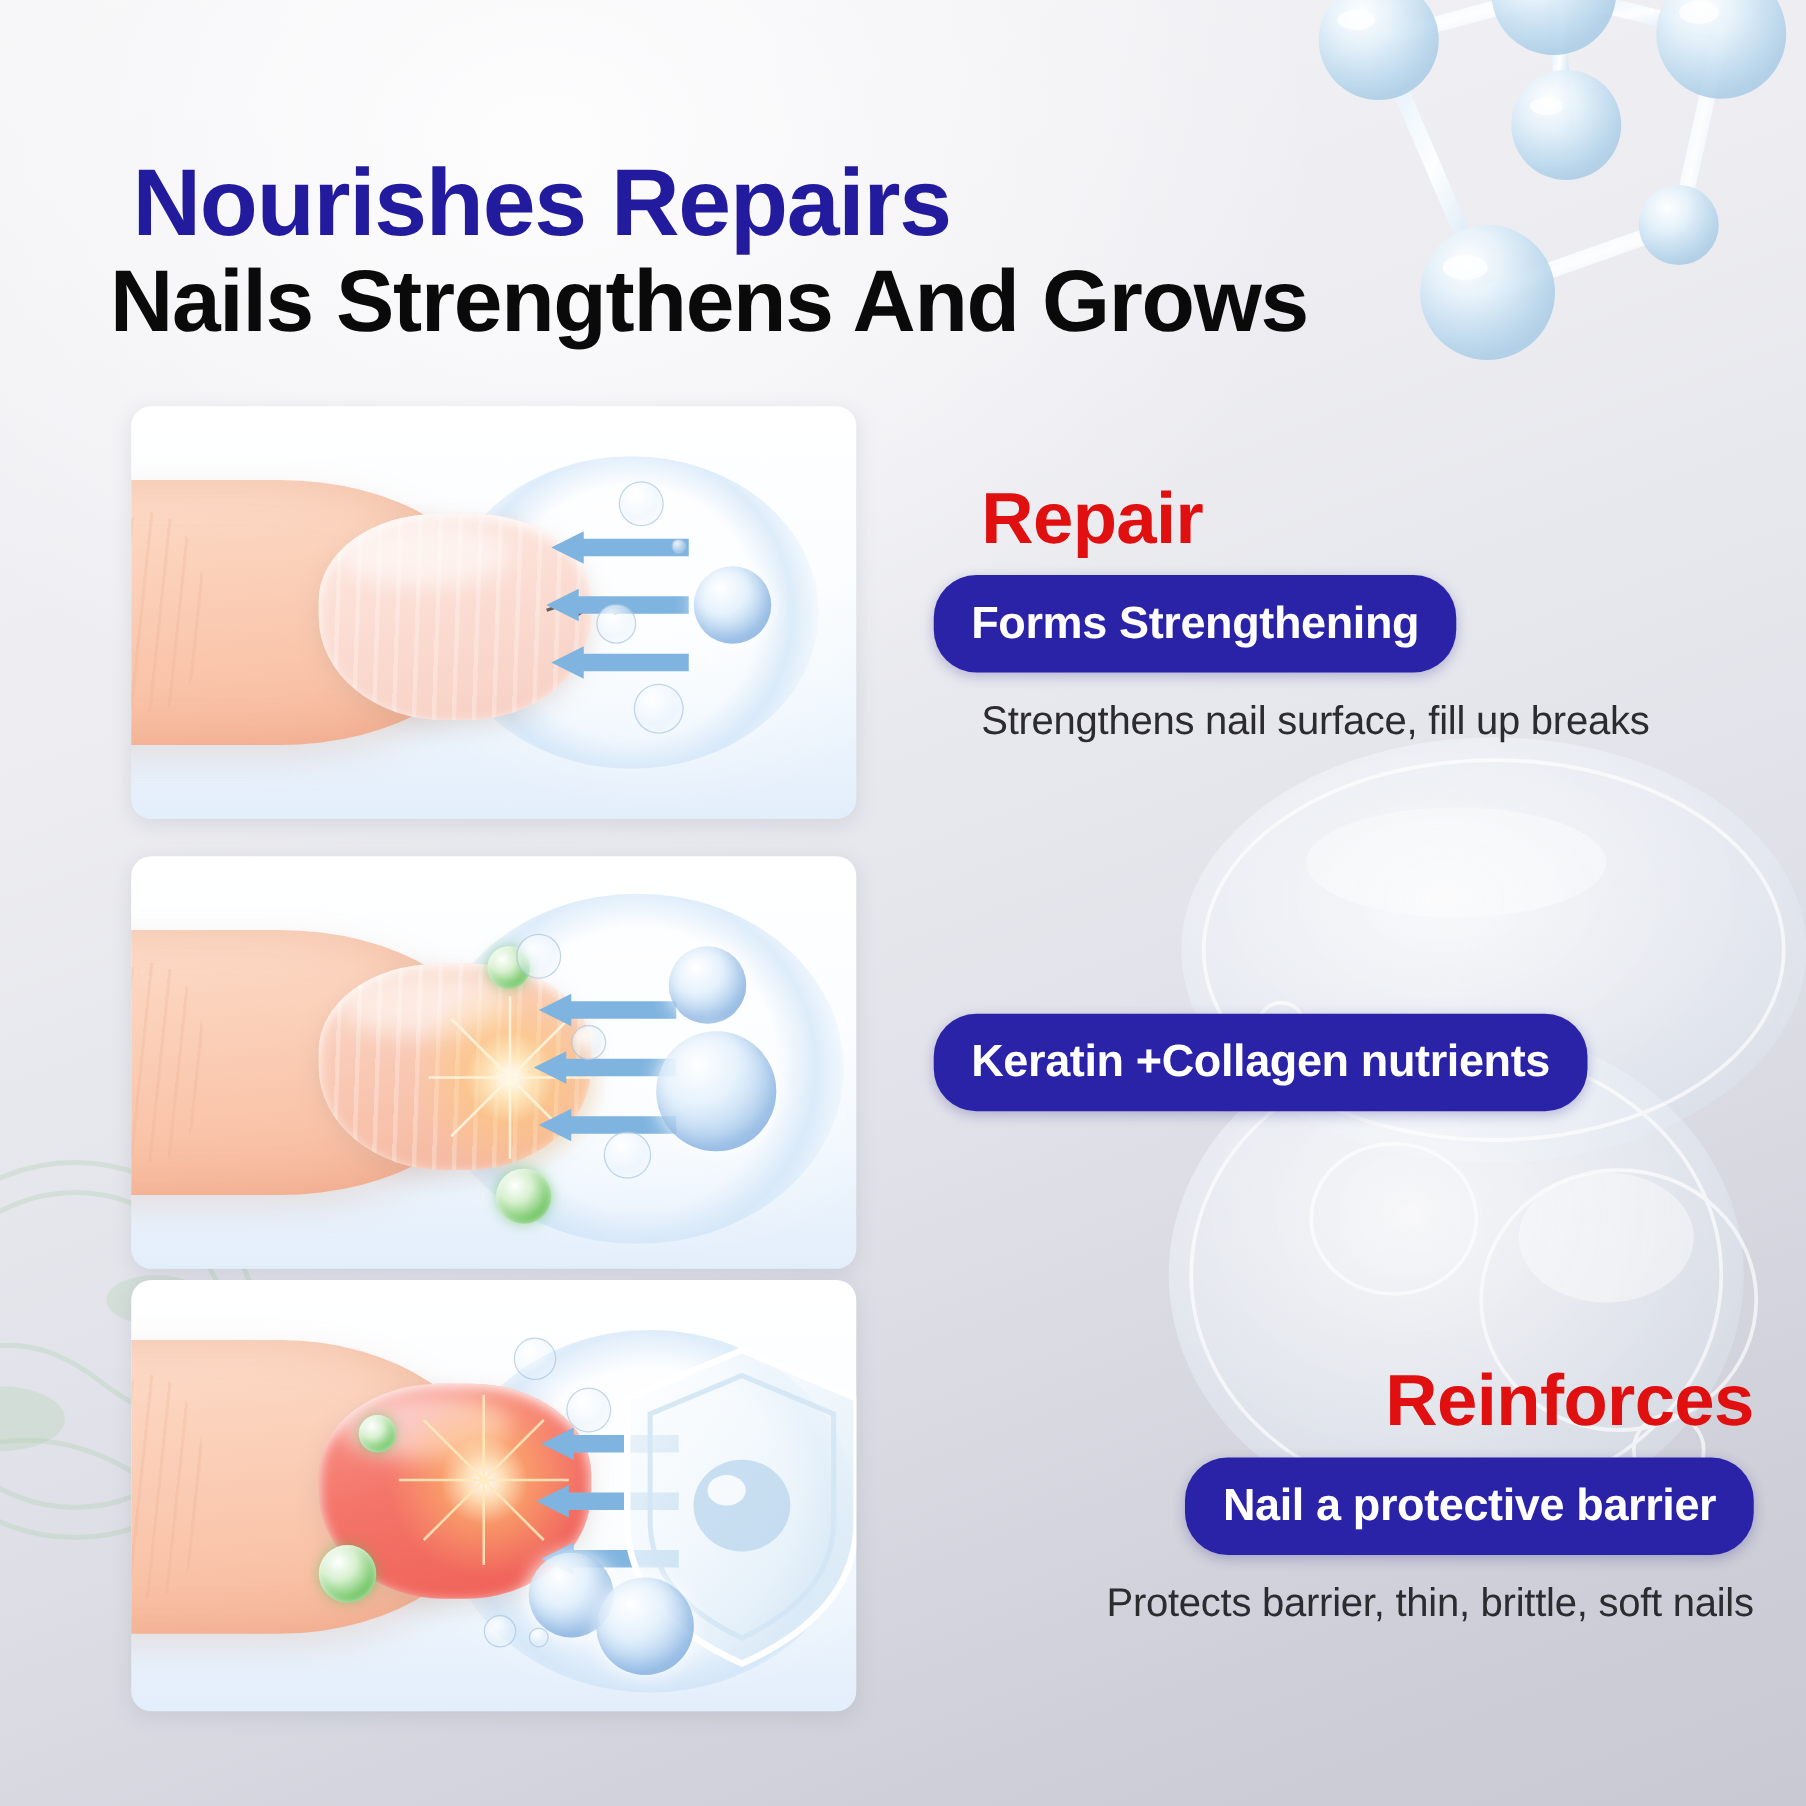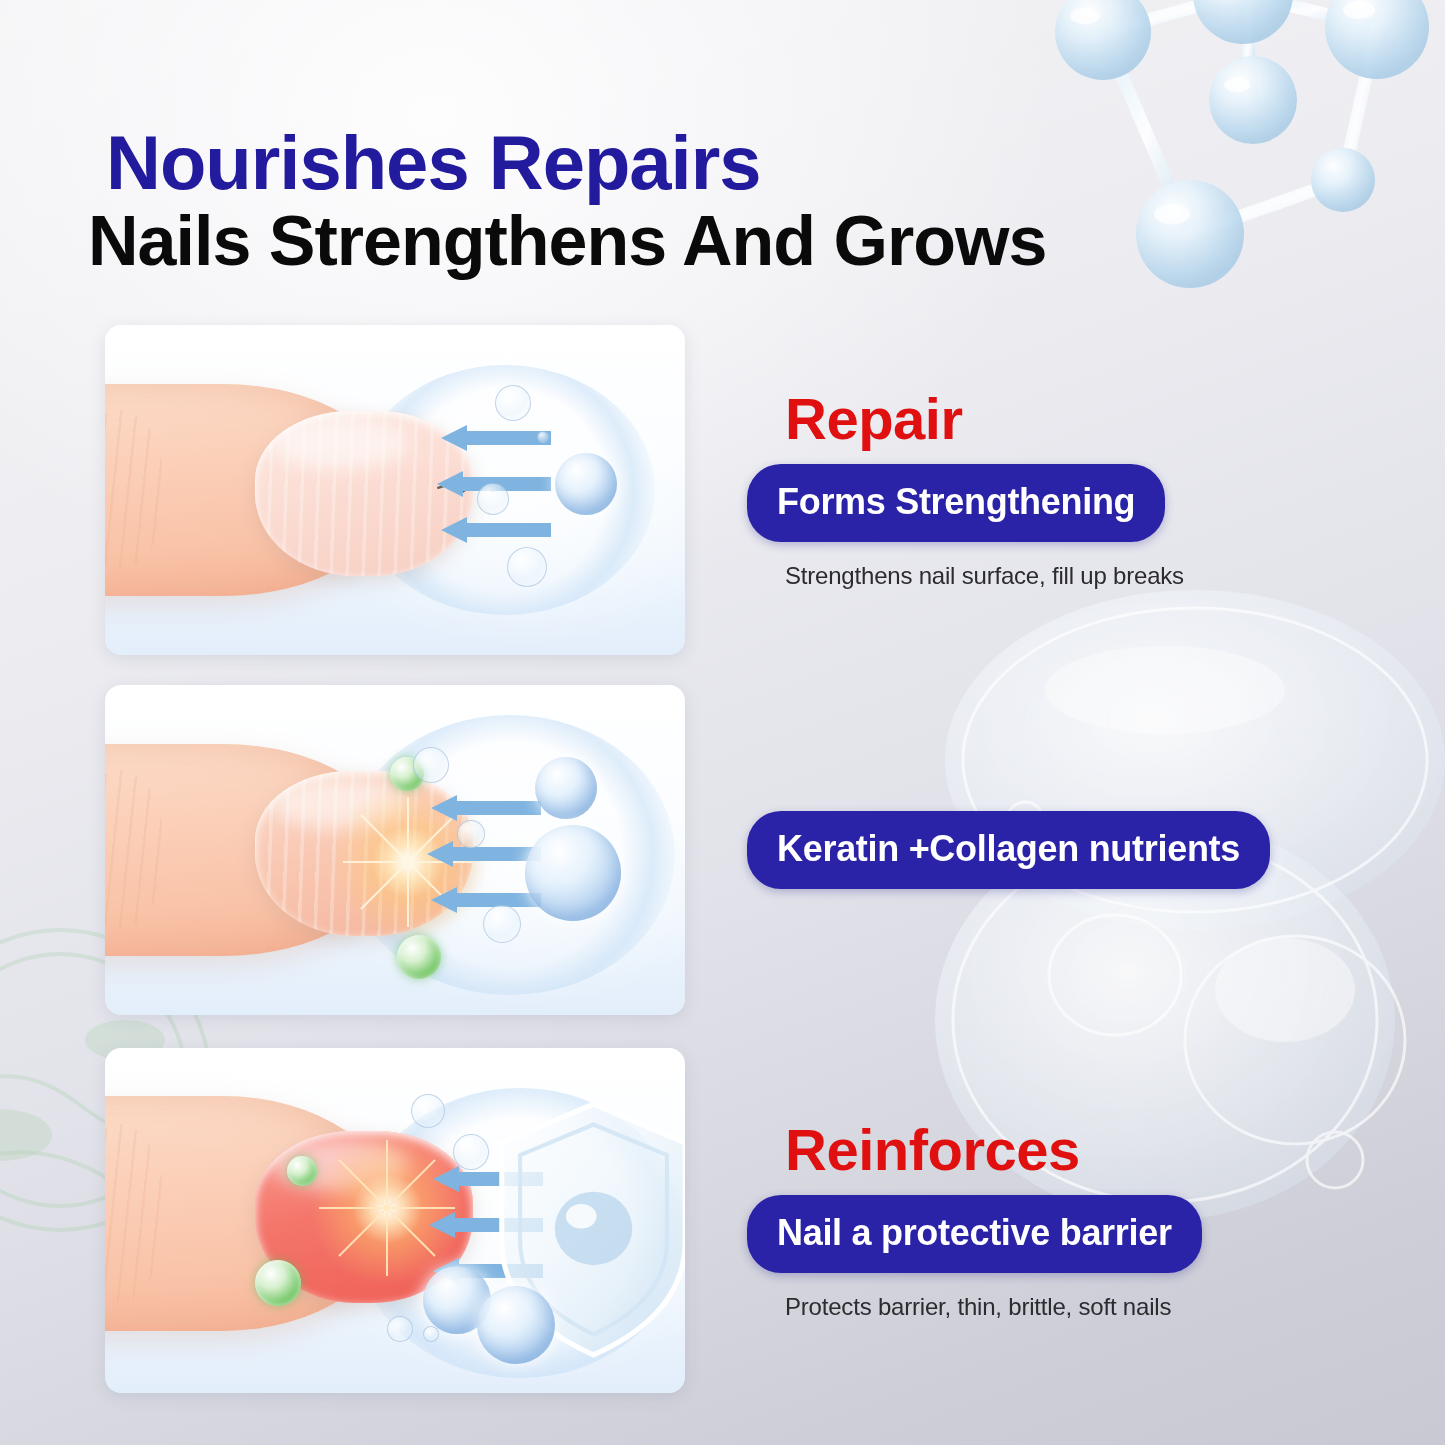--- a/index.html
+++ b/index.html
@@ -40,21 +40,21 @@
   }
   .hl-2{
     font-size:70px;font-weight:bold;letter-spacing:-1px;line-height:1.05;
     color:#0a0a0a;margin:0;white-space:nowrap;
   }
 
   
   .row{position:absolute;left:0;width:1443px;display:flex;align-items:center;}
   #row1{top:325px;height:330px;}
   #row2{top:685px;height:330px;}
-  #row3{top:1048px;height:345px;}
+  #row3{top:1024px;height:345px;text-align:right;}
 
   .panel{
     position:relative;flex:0 0 580px;height:100%;margin-left:105px;
     border-radius:16px;overflow:hidden;
     background:linear-gradient(180deg,#ffffff 0%,#fbfdff 38%,#eef6fd 72%,#e3eefb 100%);
     box-shadow:0 4px 16px rgba(120,125,150,.18);
   }
   .panel .sheen{
     position:absolute;inset:0;
     background:radial-gradient(ellipse 58% 70% at 72% 52%, rgba(255,255,255,.85) 0%, rgba(255,255,255,0) 65%);
@@ -133,21 +133,21 @@
     line-height:1;margin:0 0 16px 38px;white-space:nowrap;
   }
   .pill{
     display:inline-block;background:#2a23a8;color:#ffffff;
     font-size:36px;font-weight:bold;letter-spacing:-.3px;
     padding:17px 30px 19px 30px;border-radius:34px;
     box-shadow:0 3px 10px rgba(40,35,140,.28);
     white-space:nowrap;
   }
   .sub{
-    margin:20px 0 0 38px;font-size:24px;color:#2b2b30;font-weight:400;
+    margin:20px 0 0 38px;font-size:32px;color:#2b2b30;font-weight:400;
     letter-spacing:-.2px;white-space:nowrap;
   }
 </style>
 </head>
 <body>
 
 <div id="poster">
 
   <svg class="molecule" viewBox="0 0 420 330">
     <defs>

